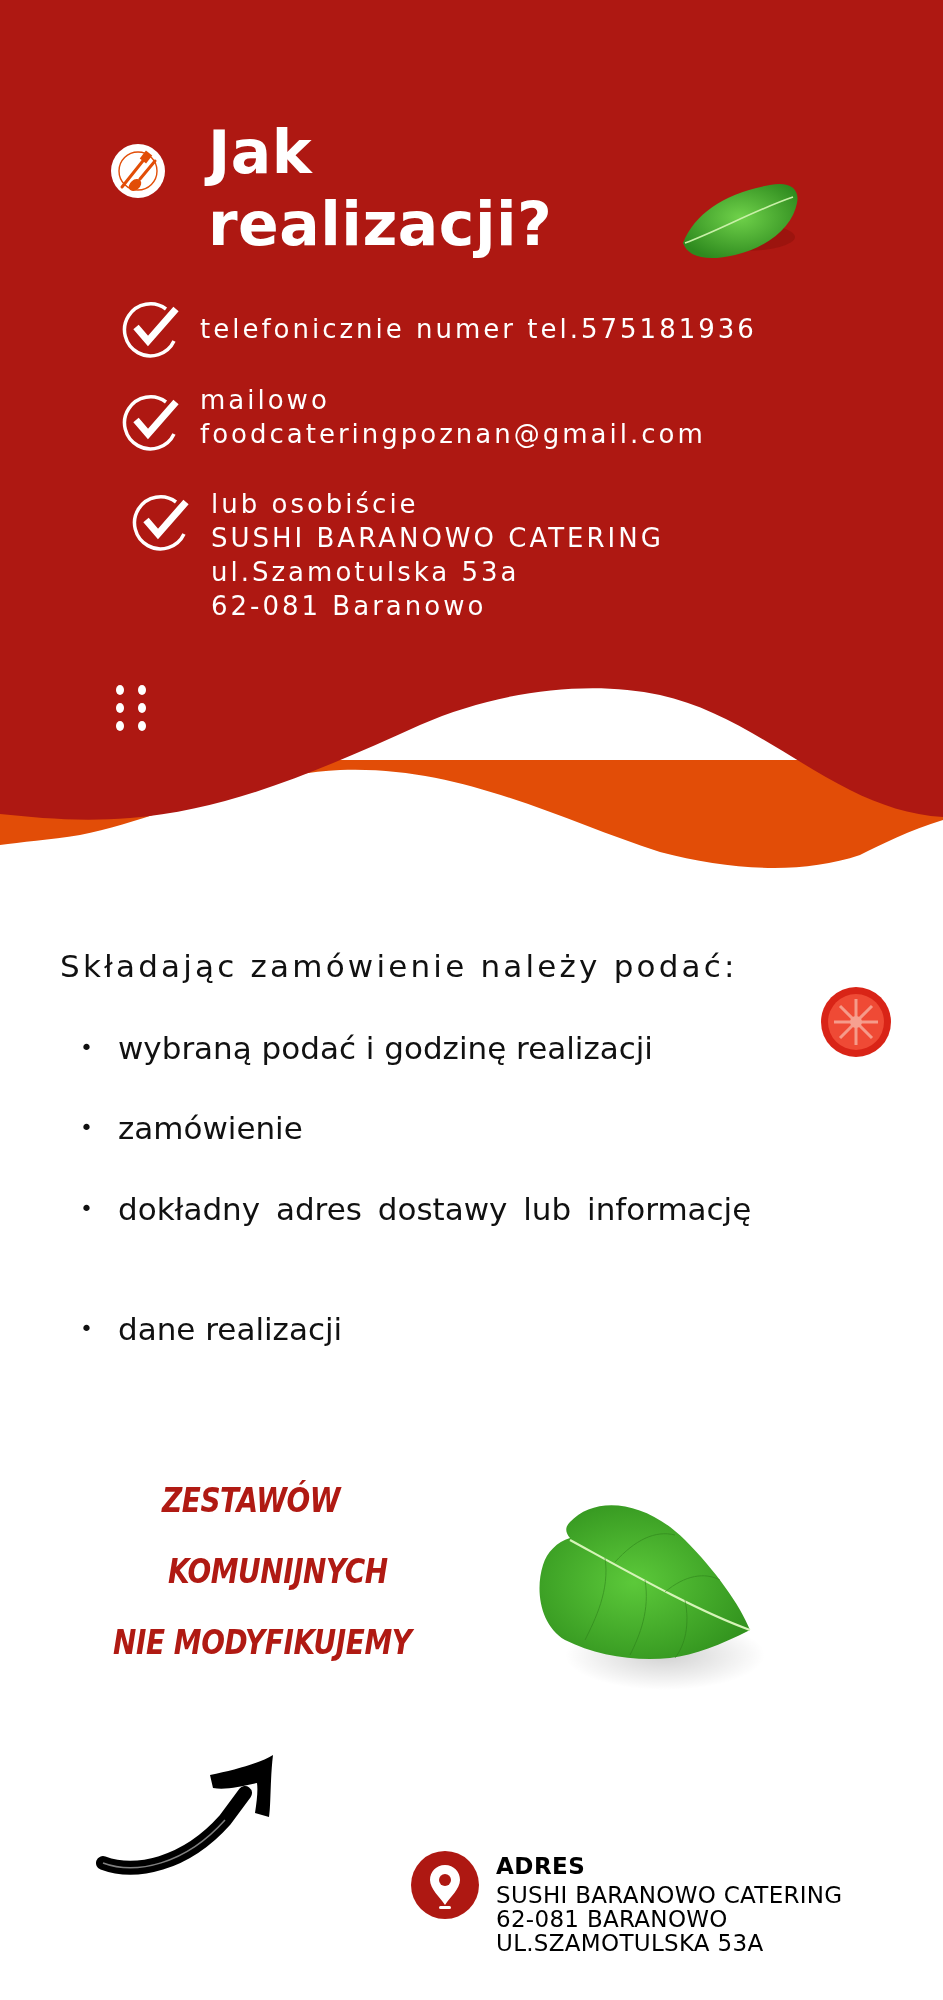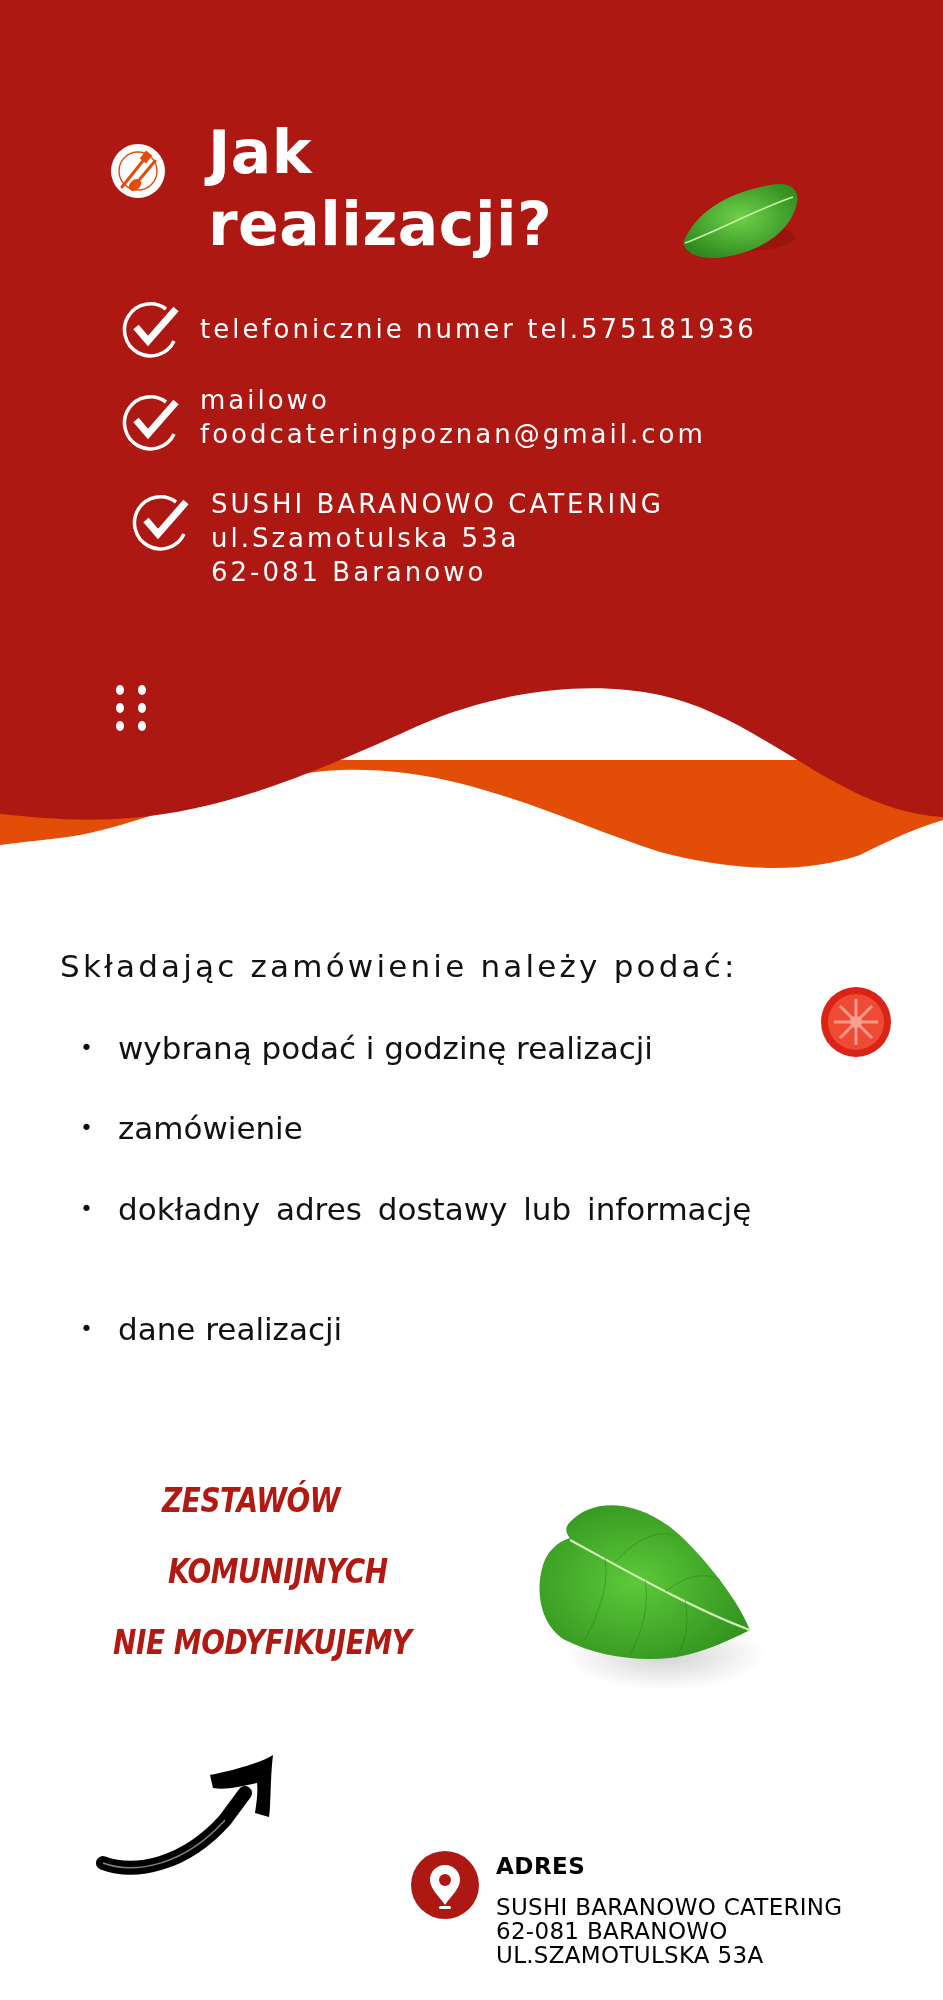--- a/index.html
+++ b/index.html
@@ -74,20 +74,21 @@
   <div>foodcateringpoznan@gmail.com</div>
 </div>
 
 <div class="abs" style="left:132px; top:490px;">
   <svg class="check" viewBox="0 0 62 62">
     <path d="M44,12 A26,26 0 1 0 52,44" fill="none" stroke="#fff" stroke-width="3.5"></path>
     <path d="M14,30 L26,44 L54,12" fill="none" stroke="#fff" stroke-width="7" stroke-linejoin="miter"></path>
   </svg>
 </div>
 <div class="abs contact-text" style="left:211px; top:487px;">
+  <div>lub osobiście</div>
   <div>SUSHI BARANOWO CATERING</div>
   <div>ul.Szamotulska 53a</div>
   <div>62-081 Baranowo</div>
 </div>
 
 <svg class="abs" style="left:112px; top:682px;" width="40" height="50" viewBox="0 0 40 50">
   <ellipse cx="8" cy="8" rx="4" ry="5" fill="#fff"></ellipse>
     <ellipse cx="30" cy="8" rx="4" ry="5" fill="#fff"></ellipse>
   <ellipse cx="8" cy="26" rx="4" ry="5" fill="#fff"></ellipse>
     <ellipse cx="30" cy="26" rx="4" ry="5" fill="#fff"></ellipse>
@@ -169,17 +170,17 @@
 
 <div class="abs" style="left:411px; top:1851px; width:68px; height:68px;">
   <svg width="68" height="68" viewBox="0 0 68 68">
     <circle cx="34" cy="34" r="34" fill="#ae1812"></circle>
     <path d="M34,14 C25,14 19,21 19,29 C19,38 29,46 34,54 C39,46 49,38 49,29 C49,21 43,14 34,14 Z" fill="#fff"></path>
     <circle cx="34" cy="29" r="6" fill="#ae1812"></circle>
     <rect x="28" y="55" width="12" height="3" rx="1.5" fill="#fff"></rect>
   </svg>
 </div>
 <div class="abs" style="left:496px; top:1853px;">
-  <div class="addr-label" style="margin-bottom:16px;">ADRES</div>
+  <div class="addr-label" style="margin-bottom:4px;">ADRES</div>
   <div class="addr-line">SUSHI BARANOWO CATERING</div>
   <div class="addr-line">62-081 BARANOWO</div>
   <div class="addr-line">UL.SZAMOTULSKA 53A</div>
 </div>
 
 </body></html>

